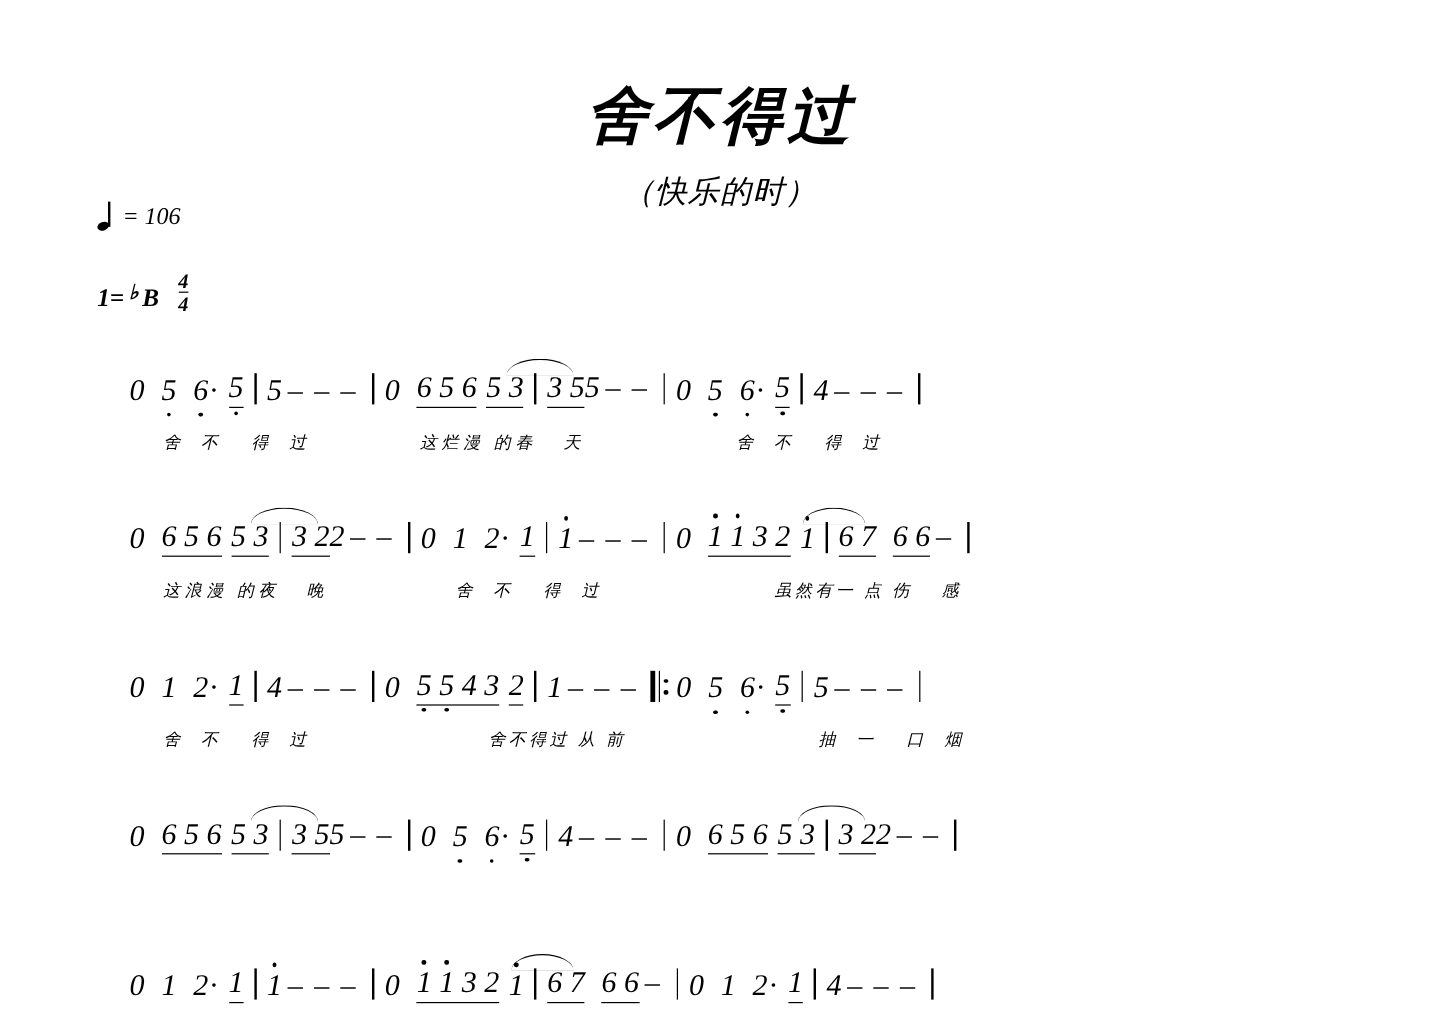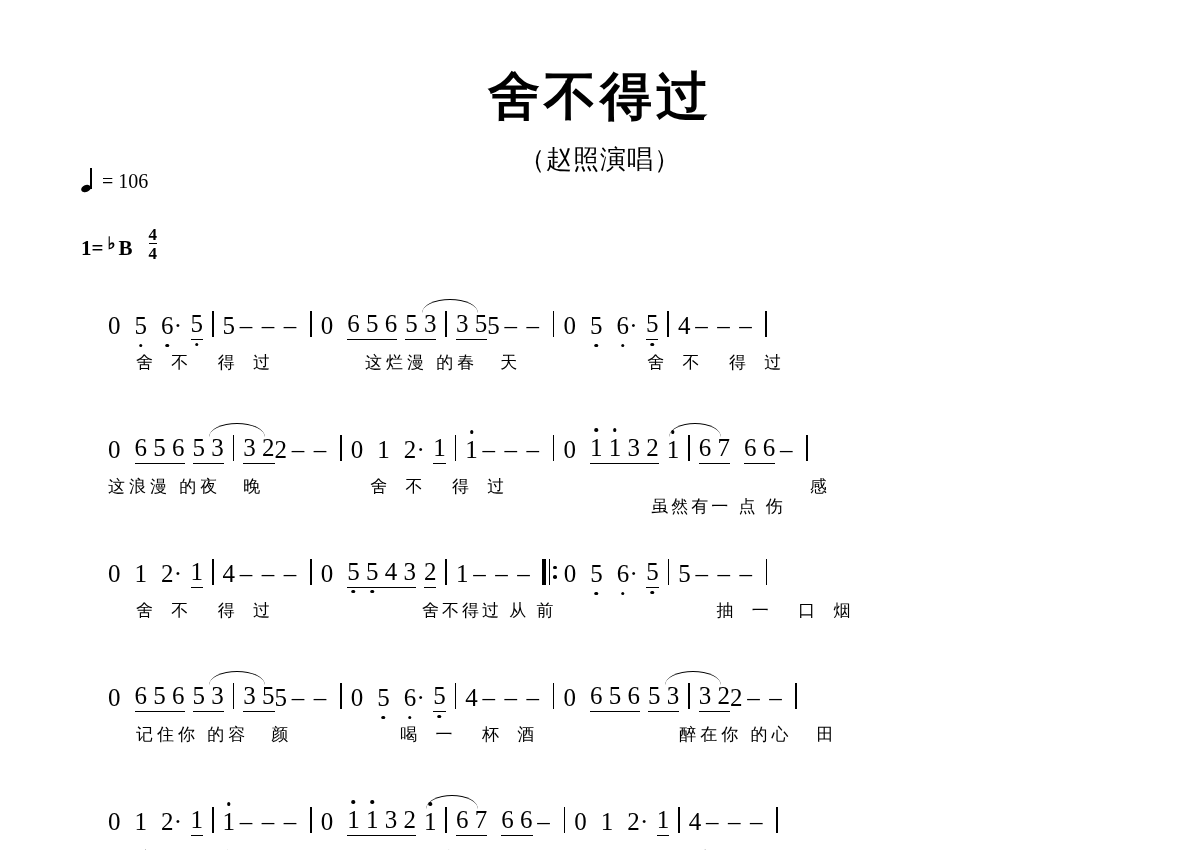--- a/index.html
+++ b/index.html
@@ -12,20 +12,21 @@
     height: 850px;
     font-family: "Liberation Sans", sans-serif;
     color: #000000;
     position: relative;
     overflow: hidden;
   }
   .sheet {
     position: relative;
     width: 1200px;
     height: 850px;
+    font-style: italic;
   }
 
   
   .title {
     text-align: center;
     font-family: "Liberation Serif", serif;
     font-weight: bold;
     font-size: 52px;
     letter-spacing: 4px;
     margin: 0;
@@ -138,31 +139,30 @@
   .note-row {
     display: flex;
     align-items: flex-end;
     font-family: "Liberation Serif", serif;
     font-size: 25px;
     height: 42px;
     position: relative;
   }
   .lyric-row {
     display: flex;
-    align-items: center;
-    font-family: "Liberation Serif", serif;
-    font-size: 17px;
+    align-items: flex-end;
+    font-family: "Liberation Serif", serif;
+    font-size: 14px;
     height: 32px;
     margin-top: 6px;
     position: relative;
   }
 
   .measure {
     display: flex;
-    align-items: flex-end;
     position: relative;
   }
   .barline {
     display: inline-block;
     width: 1.6px;
     background: #000;
     height: 26px;
     margin: 0 9px 3px 9px;
     flex: none;
   }
@@ -260,21 +260,21 @@
     text-align: center;
     white-space: pre;
   }
 </style>
 </head>
 <body>
 
 <div class="sheet">
 
   <h1 class="title">舍不得过</h1>
-  <div class="subtitle">（赵照演唱）</div>
+  <div class="subtitle">（快乐的时）</div>
 
   <div class="meta-left">
     <div class="tempo">
       <span class="quarter-note"></span>
       <span>= 106</span>
     </div>
     <div class="keysig">
       <span>1=</span>
       <span class="flat">♭</span>
       <span>B</span>
@@ -380,21 +380,21 @@
         <span class="measure">
           <span class="slur" style="left:-30px; width:52px;"></span>
           <span class="note beam1">6 7</span>
             <span class="gap-m"></span>
           <span class="note beam1">6 6</span>
             <span class="dash">–</span>
         </span>
         <span class="barline"></span>
       </div>
       <div class="lyric-row">
-        <span class="lyr" style="letter-spacing:4px;">这浪漫 的夜</span>
+        <span class="lyr" style="margin-left:28px;letter-spacing:4px;">这浪漫 的夜</span>
         <span class="lyr" style="margin-left:22px;">晚</span>
         <span class="lyr" style="margin-left:110px;letter-spacing:7px;">舍 不  得 过</span>
         <span class="lyr" style="margin-left:140px;letter-spacing:3px;margin-top:40px;">虽然有一 点 伤</span>
         <span class="lyr" style="margin-left:24px;">感</span>
       </div>
     </div>
 
     <div class="system">
       <div class="note-row">
         <span class="note">0</span>
@@ -489,27 +489,20 @@
         <span class="barline"></span>
         <span class="measure">
           <span class="slur" style="left:-34px; width:56px;"></span>
           <span class="note beam1">3 2</span>
             <span class="note">2</span>
             <span class="dash">–</span>
             <span class="dash">–</span>
         </span>
         <span class="barline"></span>
       </div>
-      <div class="lyric-row">
-        <span class="lyr" style="margin-left:28px;letter-spacing:4px;">记住你 的容</span>
-        <span class="lyr" style="margin-left:22px;">颜</span>
-        <span class="lyr" style="margin-left:112px;letter-spacing:7px;">喝 一  杯 酒</span>
-        <span class="lyr" style="margin-left:138px;letter-spacing:4px;">醉在你 的心</span>
-        <span class="lyr" style="margin-left:24px;">田</span>
-      </div>
     </div>
 
     <div class="system">
       <div class="note-row">
         <span class="note">0</span>
           <span class="gap-m"></span>
         <span class="note">1</span>
           <span class="gap-m"></span>
         <span class="note">2</span>
           <span class="augdot">·</span>

